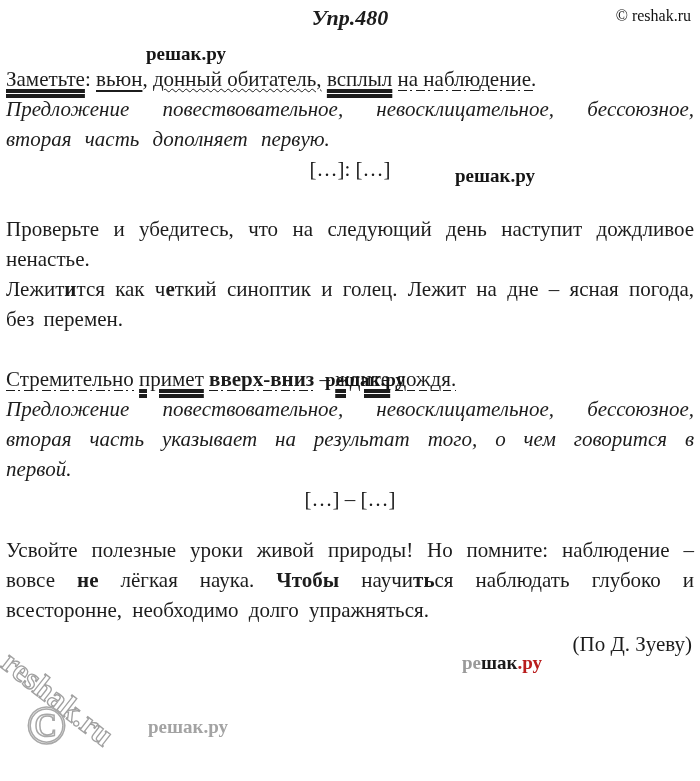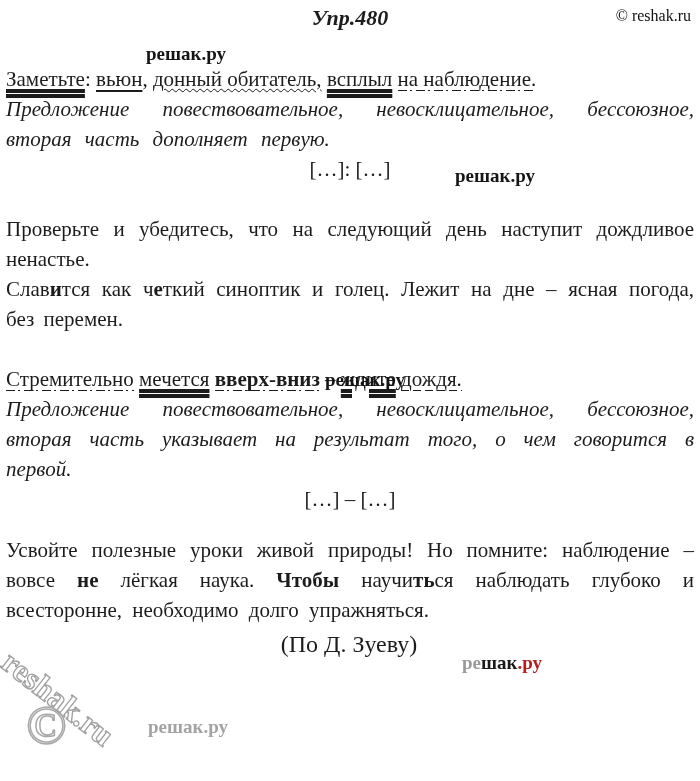--- a/index.html
+++ b/index.html
@@ -43,23 +43,23 @@
   .mt32{margin-top:32px;}
   .mt21{margin-top:21px;}
   .scheme{
     margin:0;
     text-align:center;
     line-height:30px;
     position:relative;z-index:1;
   }
   .attribution{
     margin:4px 0 0 0;
-    text-align:center;
+    text-align:right;
     padding-right:2px;
-    font-size:24px;
+    font-size:21px;
     position:relative;z-index:1;
   }
   
   .u-solid{
     text-decoration:underline solid;
     text-decoration-thickness:1.5px;
     text-underline-offset:4px;
   }
   .u-double{
     text-decoration:underline double;
@@ -127,23 +127,23 @@
 
   <div class="copyright">© reshak.ru</div>
   <h1 class="title">Упр.480</h1>
 
 
   <p class="para mt32"><span class="u-double">Заметьте</span><span>: </span><span class="u-solid">вьюн</span><span>, </span><span class="u-wavy">донный обитатель,</span><span> </span><span class="u-double">всплыл</span><span> </span><span class="u-dashdot">на наблюдение.</span></p>
   <p class="para italic just ws8"><span>Предложение повествовательное, невосклицательное, бессоюзное, вторая часть дополняет первую.</span></p>
   <p class="scheme">[…]: […]</p>
 
   <p class="para just ws3 mt30"><span>Проверьте и убедитесь, что на следующий день наступит дождливое ненастье.</span></p>
-  <p class="para just ws4"><span>Слав</span><span class="b">и</span><span>тся как ч</span><span class="b">е</span><span>ткий синоптик и голец. Лежит на дне – ясная погода, без перемен.</span></p>
+  <p class="para just ws4"><span>Лежит</span><span class="b">и</span><span>тся как ч</span><span class="b">е</span><span>ткий синоптик и голец. Лежит на дне – ясная погода, без перемен.</span></p>
 
-  <p class="para mt30"><span class="u-dashdot">Стремительно</span><span> </span><span class="u-double">мечется</span><span> </span><span class="b u-dashdot">вверх-вниз</span><span> – </span><span class="u-double">ждите</span><span> </span><span class="u-dash">дождя.</span></p>
+  <p class="para mt30"><span class="u-dashdot">Стремительно</span><span> </span><span class="u-double">примет</span><span> </span><span class="b u-dashdot">вверх-вниз</span><span> – </span><span class="u-double">ждите</span><span> </span><span class="u-dash">дождя.</span></p>
   <p class="para italic just ws8"><span>Предложение повествовательное, невосклицательное, бессоюзное, вторая часть указывает на результат того, о чем говорится в первой.</span></p>
   <p class="scheme">[…] – […]</p>
 
   <p class="para just ws5 mt21"><span>Усвойте полезные уроки живой природы! Но помните: наблюдение – вовсе </span><span class="b">не</span><span> лёгкая наука. </span><span class="b">Чтобы</span><span> научи</span><span class="b">ть</span><span>ся наблюдать глубоко и всесторонне, необходимо долго упражняться.</span></p>
 
   <p class="attribution">(По Д. Зуеву)</p>
 
   <div class="wm wm1">решак.ру</div>
   <div class="wm wm2">решак.ру</div>
   <div class="wm wm3">решак.ру</div>

